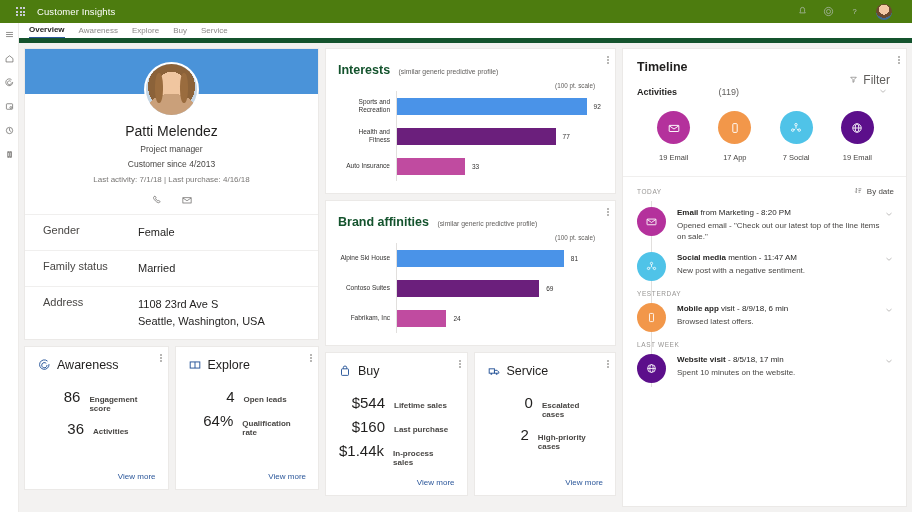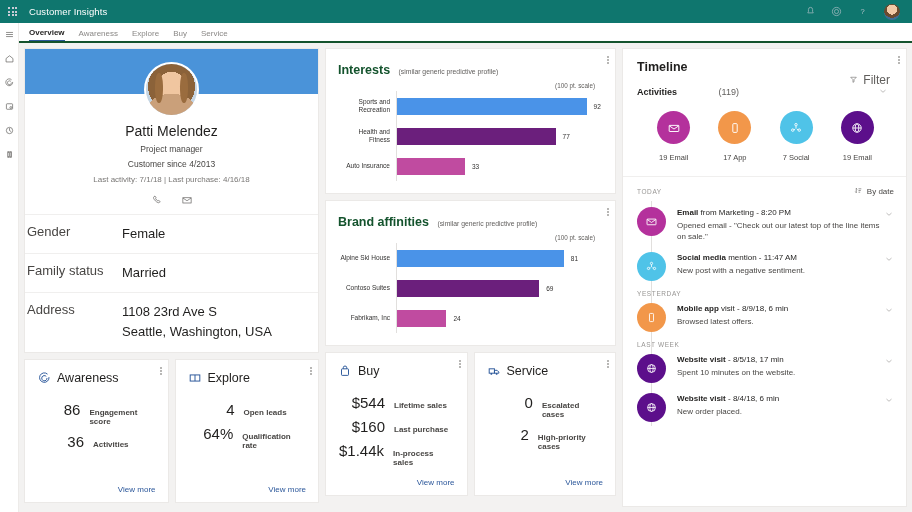--- a/index.html
+++ b/index.html
@@ -4,22 +4,22 @@
 <style>
   * { box-sizing: border-box; margin: 0; padding: 0; }
   html, body {
     width: 912px; height: 512px;
     font-family: "Liberation Sans", sans-serif;
     background: #f3f2f1;
     overflow: hidden;
   }
   
   .appbar {
-    height: 23px; background: #0f766e; display: flex; align-items: center;
-    padding: 0 8px; color: #fff;
+    height: 23px; background: #4d7c0f; display: flex; align-items: center;
+    padding: 0 16px; color: #fff;
   }
   .waffle { display: grid; grid-template-columns: repeat(3, 2px); grid-gap: 1.5px; margin-right: 12px; }
   .waffle i { width: 2px; height: 2px; background: #c9ccd6; display: block; }
   .appbar-title { font-size: 9.5px; letter-spacing: .1px; color: #fff; }
   .appbar-right { margin-left: auto; display: flex; align-items: center; gap: 14px; padding-right: 4px; }
   .appbar-right .aicon { width: 12px; height: 12px; opacity: .85; display: flex; align-items: center; justify-content: center; }
   .avatar-top {
     width: 16px; height: 16px; border-radius: 50%;
     background: radial-gradient(circle at 50% 35%, #f2c9a6 0 38%, #6b4a2f 39% 62%, #3f6c95 63% 100%);
     margin-left: 2px;
@@ -27,21 +27,21 @@
   
   .rail {
     position: absolute; left: 0; top: 23px; bottom: 0; width: 19px;
     background: #fff; border-right: 1px solid #edebe9;
     display: flex; flex-direction: column; align-items: center; padding-top: 5px; gap: 11px;
   }
   .rail .ricon { width: 13px; height: 13px; display: flex; align-items: center; justify-content: center; color: #605e5c; }
   
   .tabbar {
     position: absolute; left: 19px; right: 0; top: 23px; height: 20px;
-    background: #fff; border-bottom: 2px solid #14532d;
+    background: #fff; border-bottom: 5px solid #14532d;
     display: flex; align-items: flex-end; gap: 14px; padding-left: 10px;
   }
   .tab { font-size: 8px; color: #8a8886; padding-bottom: 3px; white-space: nowrap; }
   .tab.active { color: #201f1e; font-weight: bold; border-bottom: 1.5px solid #2b579a; }
   
   .canvas { position: absolute; left: 19px; top: 43px; right: 0; bottom: 0; padding: 5px; }
   .cols { display: flex; gap: 6px; height: 100%; }
   .col-a { width: 295px; display: flex; flex-direction: column; gap: 6px; }
   .col-b { width: 291px; display: flex; flex-direction: column; gap: 6px; }
   .col-c { flex: 1; }
@@ -66,21 +66,21 @@
   .profile-photo .hair-l, .profile-photo .hair-r {
     position: absolute; top: 18%; width: 16%; height: 58%; background: #9a6c3e; border-radius: 45%;
   }
   .profile-photo .hair-l { left: 17%; }
   .profile-photo .hair-r { right: 17%; }
   .pname { text-align: center; font-size: 14px; color: #201f1e; margin-top: 6px; }
   .prole, .psince { text-align: center; font-size: 8.5px; color: #484644; margin-top: 5px; }
   .plast { text-align: center; font-size: 8px; color: #797775; margin-top: 6px; }
   .pcontact { display: flex; justify-content: center; gap: 18px; margin: 8px 0 10px; color: #605e5c; }
   .pcontact .ci { width: 12px; height: 12px; }
-  .prow { display: flex; border-top: 1px solid #f0efee; padding: 9px 2px; font-size: 13px; }
+  .prow { display: flex; border-top: 1px solid #f0efee; padding: 9px 18px; font-size: 11px; }
   .prow .k { width: 95px; color: #484644; }
   .prow .v { color: #201f1e; line-height: 1.55; }
   
   .chart-head { padding: 11px 12px 0 12px; }
   .chart-title { font-size: 12.5px; color: #14532d; display: inline; font-weight: bold; }
   .chart-sub { font-size: 6.8px; color: #605e5c; display: inline; margin-left: 4px; }
   .scale-note { font-size: 6.3px; color: #605e5c; text-align: right; padding: 4px 20px 0 0; }
   .bars { padding: 2px 12px 12px 12px; }
   .barrow { display: flex; align-items: center; height: 30px; }
   .barlab { width: 58px; text-align: right; font-size: 6.5px; color: #323130; line-height: 1.25; padding-right: 6px; }
@@ -607,36 +607,18 @@
               <div class="tl-h"><b>Website visit</b><span> - 8/5/18, 17 min</span></div>
               <div class="tl-d">Spent 10 minutes on the website.</div>
             </div>
             <div class="tl-exp">
               <svg viewBox="0 0 16 16" width="10" height="10">
                   <path d="M4 6.5L8 10l4-3.5" fill="none" stroke="#a19f9d" stroke-width="1.1"></path>
                 </svg>
             </div>
           </div>
 
-          <div class="tl-item">
-            <div class="tl-dot" style="background:#5c0f8b;">
-              <svg viewBox="0 0 16 16" width="13" height="13">
-                  <circle cx="8" cy="8" r="4.8" fill="none" stroke="#fff" stroke-width="1.1"></circle>
-                  <ellipse cx="8" cy="8" rx="2.1" ry="4.8" fill="none" stroke="#fff" stroke-width="1"></ellipse>
-                  <line x1="3.2" y1="8" x2="12.8" y2="8" stroke="#fff" stroke-width="1"></line>
-                </svg>
-            </div>
-            <div class="tl-txt">
-              <div class="tl-h"><b>Website visit</b><span> - 8/4/18, 6 min</span></div>
-              <div class="tl-d">New order placed.</div>
-            </div>
-            <div class="tl-exp">
-              <svg viewBox="0 0 16 16" width="10" height="10">
-                  <path d="M4 6.5L8 10l4-3.5" fill="none" stroke="#a19f9d" stroke-width="1.1"></path>
-                </svg>
-            </div>
-          </div>
         </div>
       </div>
     </div>
 
   </div>
 </div>
 
 </body></html>

